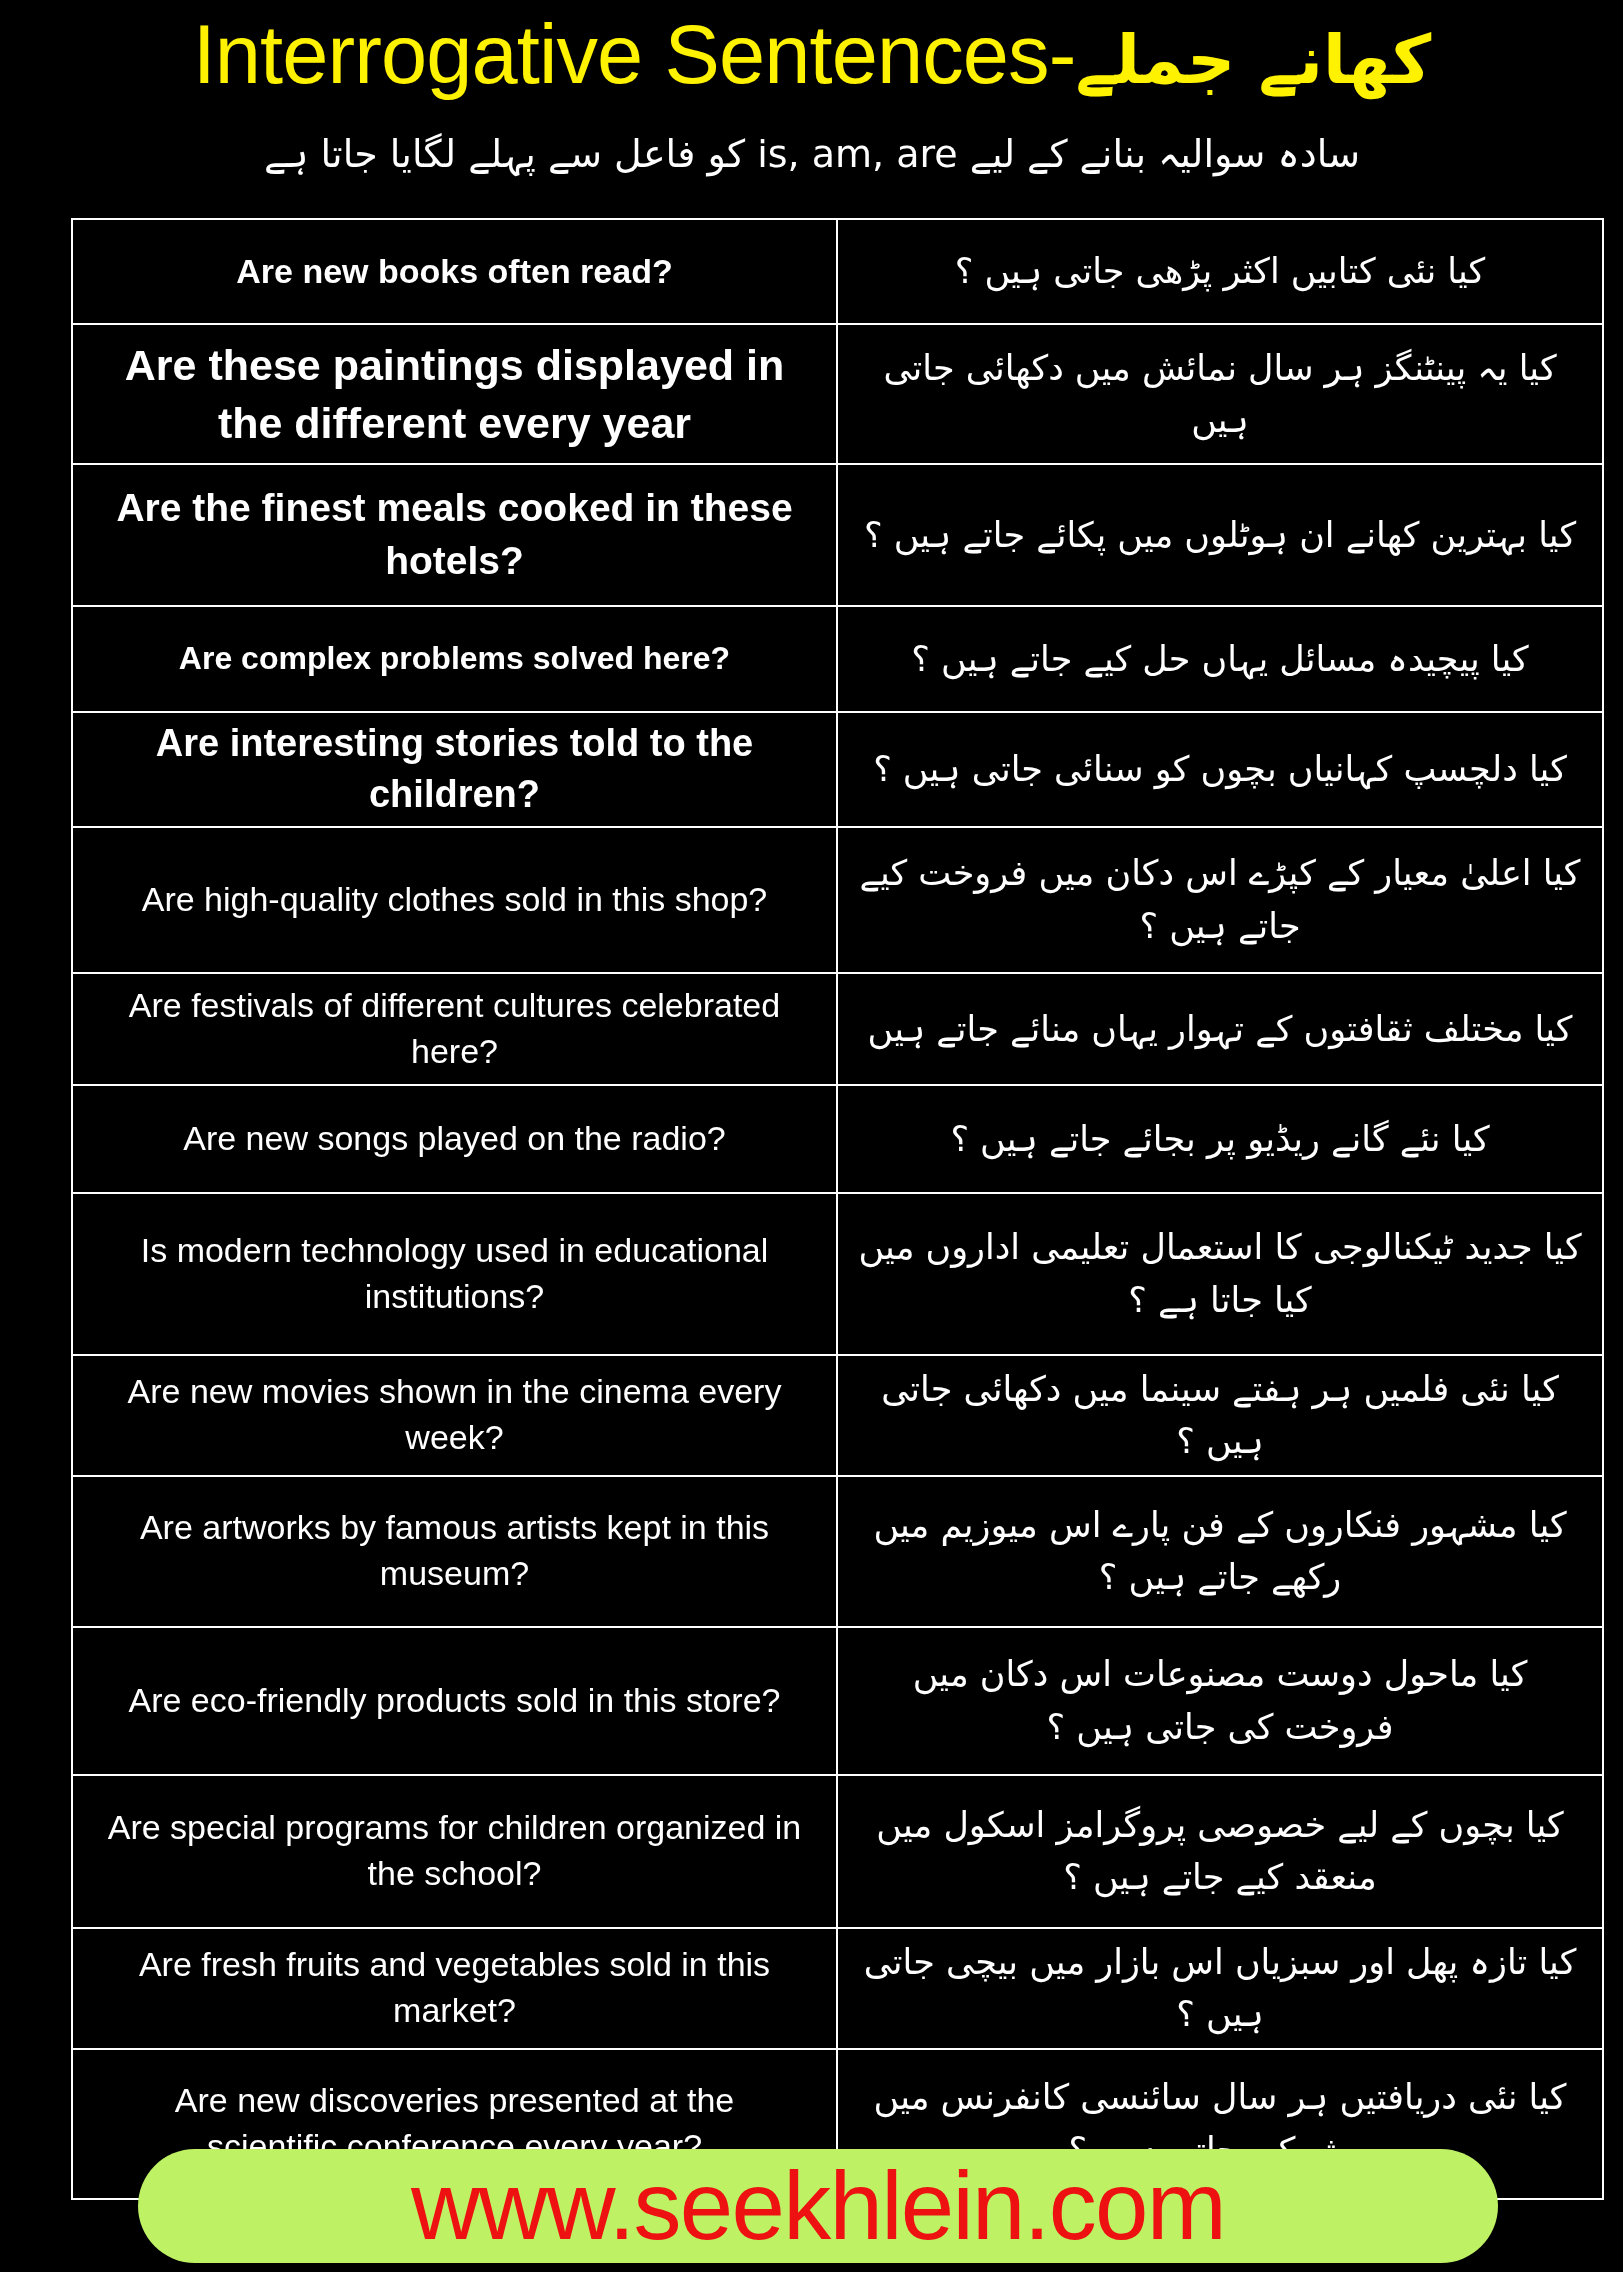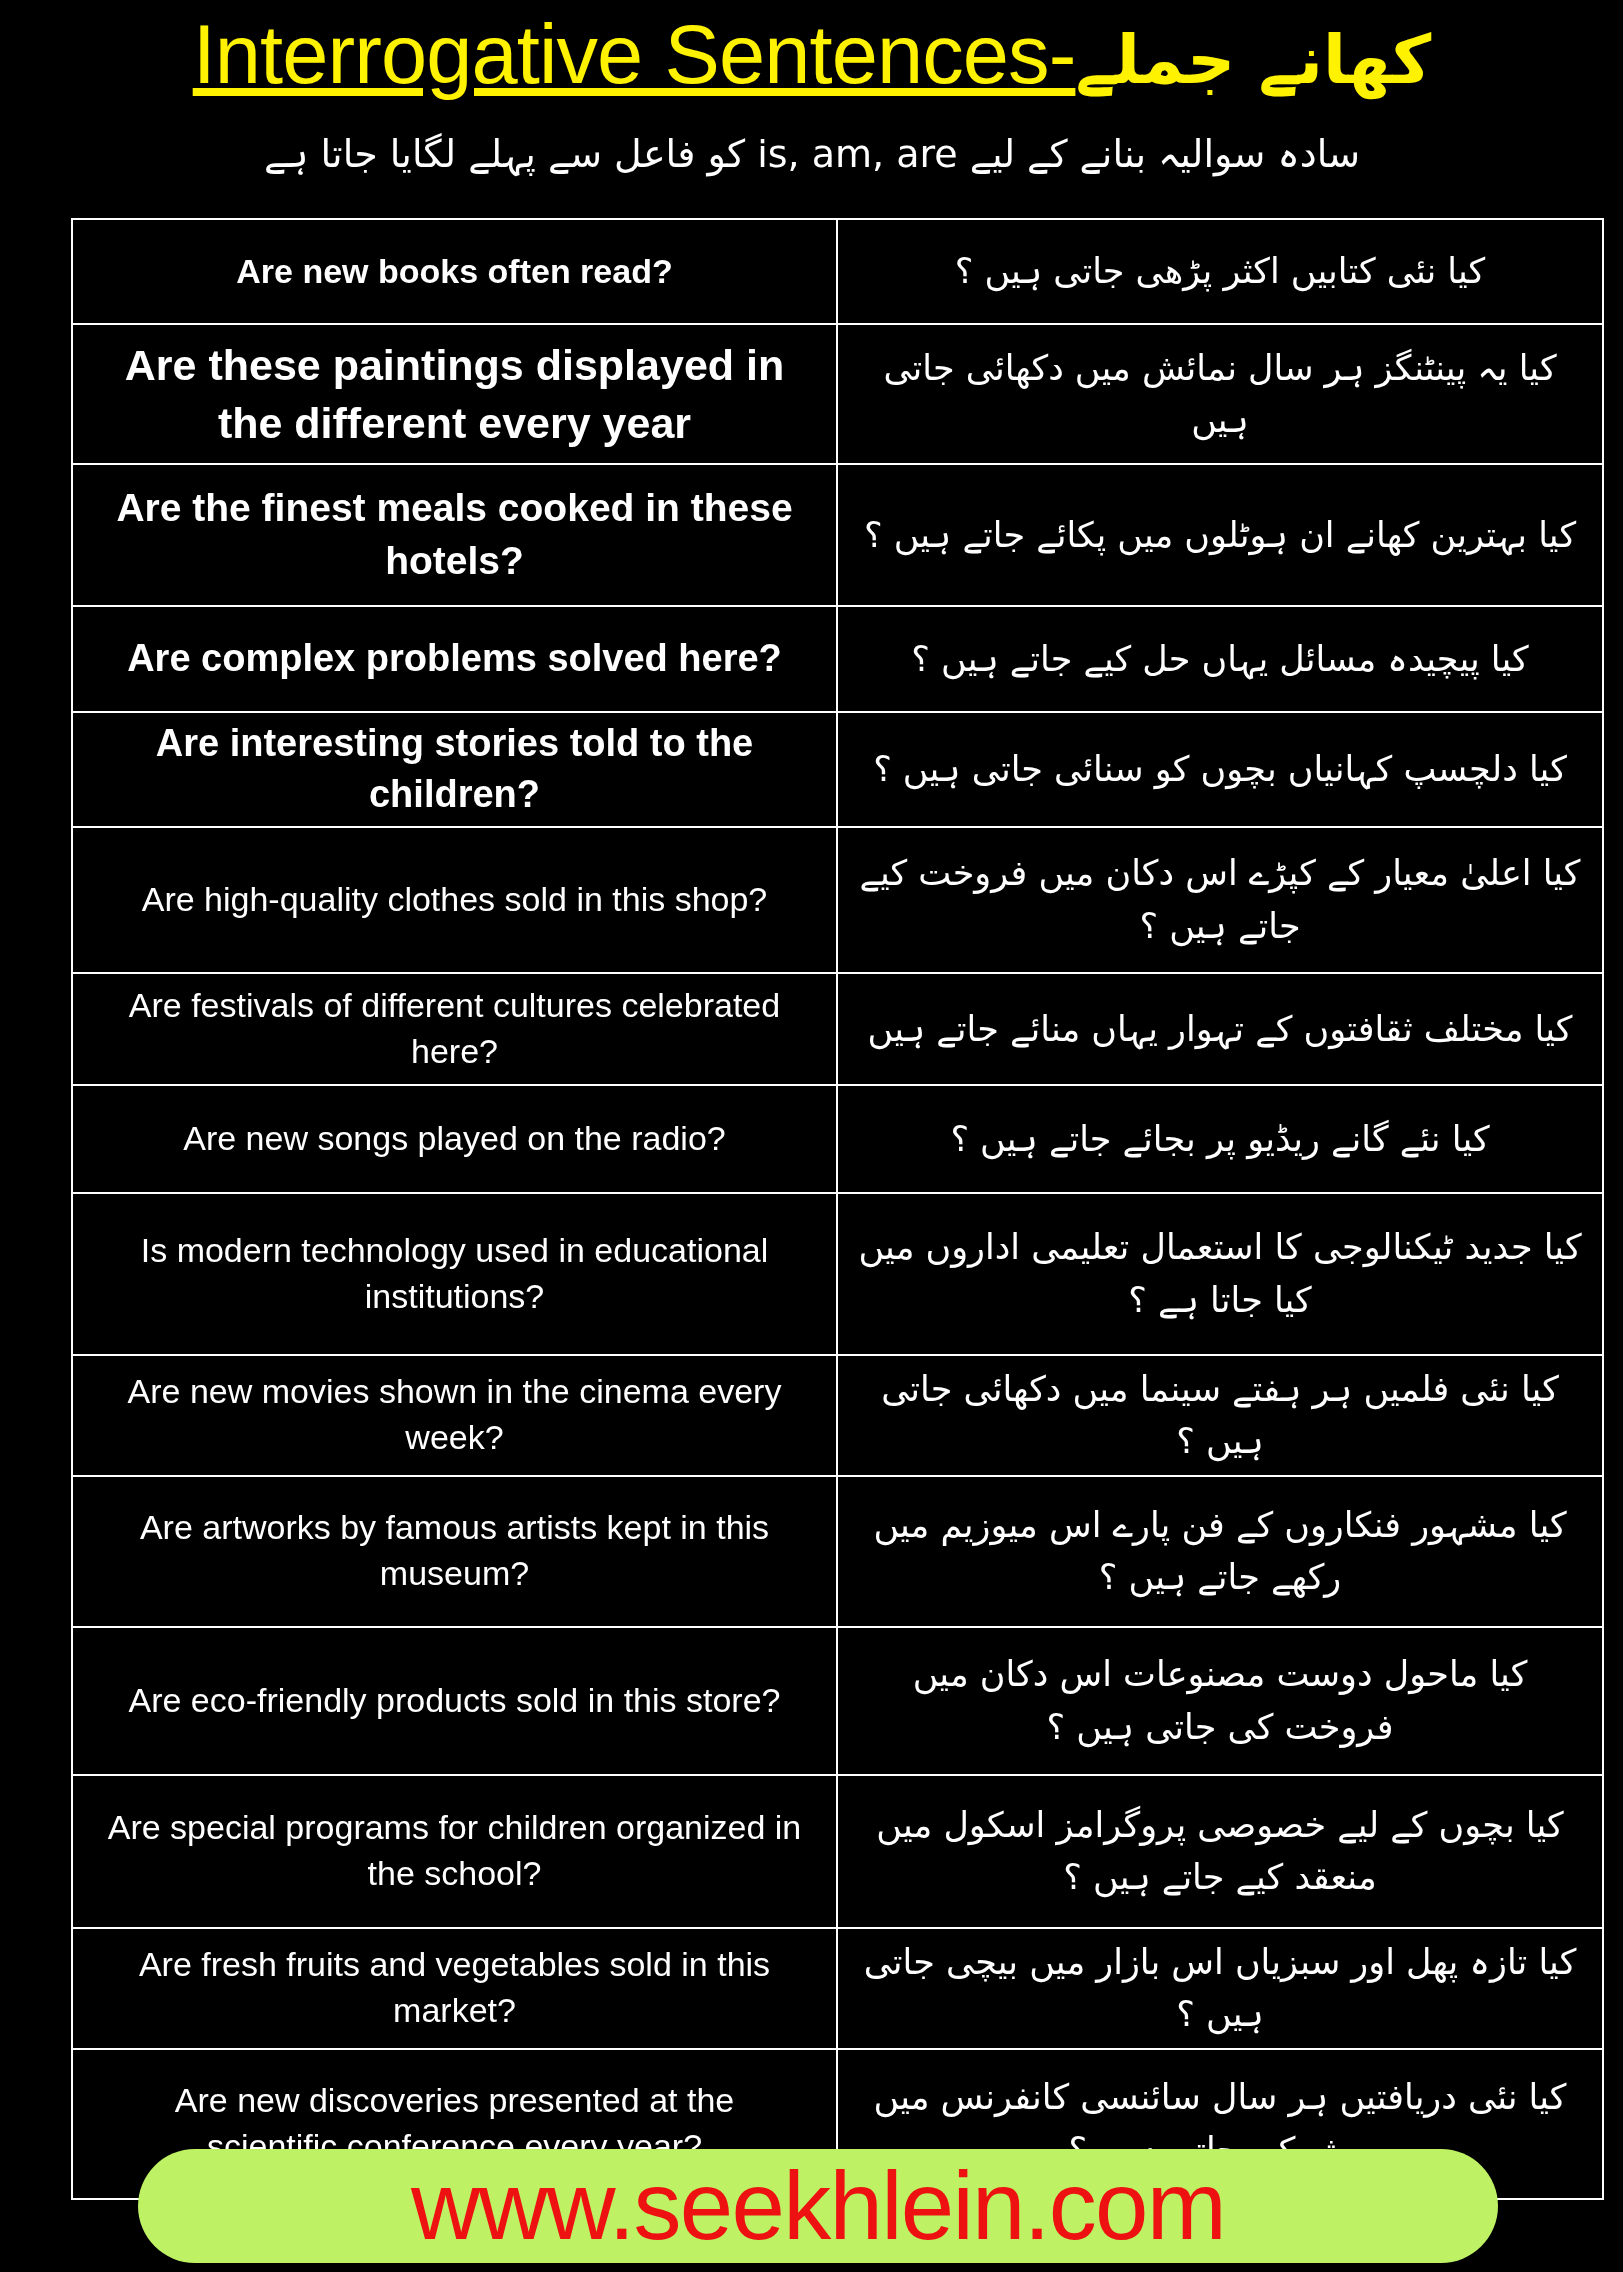--- a/index.html
+++ b/index.html
@@ -7,21 +7,21 @@
     width:1624px;height:2273px;position:relative;overflow:hidden;
     background:#000;
     font-family:"Liberation Sans", sans-serif;
   }
   
   .title{
     position:absolute;top:3.4px;left:0;width:100%;
     text-align:center;color:#FFF200;white-space:nowrap;
     line-height:1.25;
   }
-  .title .latin{font-size:83px;letter-spacing:-0.9px;text-decoration:underline;}
+  .title .latin{font-size:83px;letter-spacing:-0.9px;}
   .title .urdu{
     font-family:"DejaVu Sans", sans-serif;
     font-size:67px;font-weight:bold;
   }
   .subtitle{
     position:absolute;top:129px;left:0;width:100%;
     direction:rtl;text-align:center;color:#fff;
     font-family:"DejaVu Sans", sans-serif;
     font-size:38px;line-height:1.35;
   }
@@ -64,21 +64,21 @@
   .row:nth-child(10){min-height:103px}
   .row:nth-child(11){min-height:151px}
   .row:nth-child(12){min-height:148px}
   .row:nth-child(13){min-height:153px}
   .row:nth-child(14){min-height:116px}
   .row:nth-child(15){min-height:148px}
   
   .row:nth-child(-n+5) .cell-en{font-weight:bold;}
   .row:nth-child(2) .cell-en{font-size:43px;}
   .row:nth-child(3) .cell-en{font-size:39px;}
-  .row:nth-child(4) .cell-en{font-size:38px;}
+  .row:nth-child(4) .cell-en{font-size:32px;}
   .row:nth-child(5) .cell-en{font-size:38px;}
   
   .footer-pill{
     position:absolute;left:138px;top:2149px;width:1360px;height:114px;
     background:#fff;border-radius:60px;
     display:flex;align-items:center;justify-content:center;
     z-index:2;
   }
   .footer-url{
     color:#EE1111;font-size:96px;letter-spacing:-1.7px;

